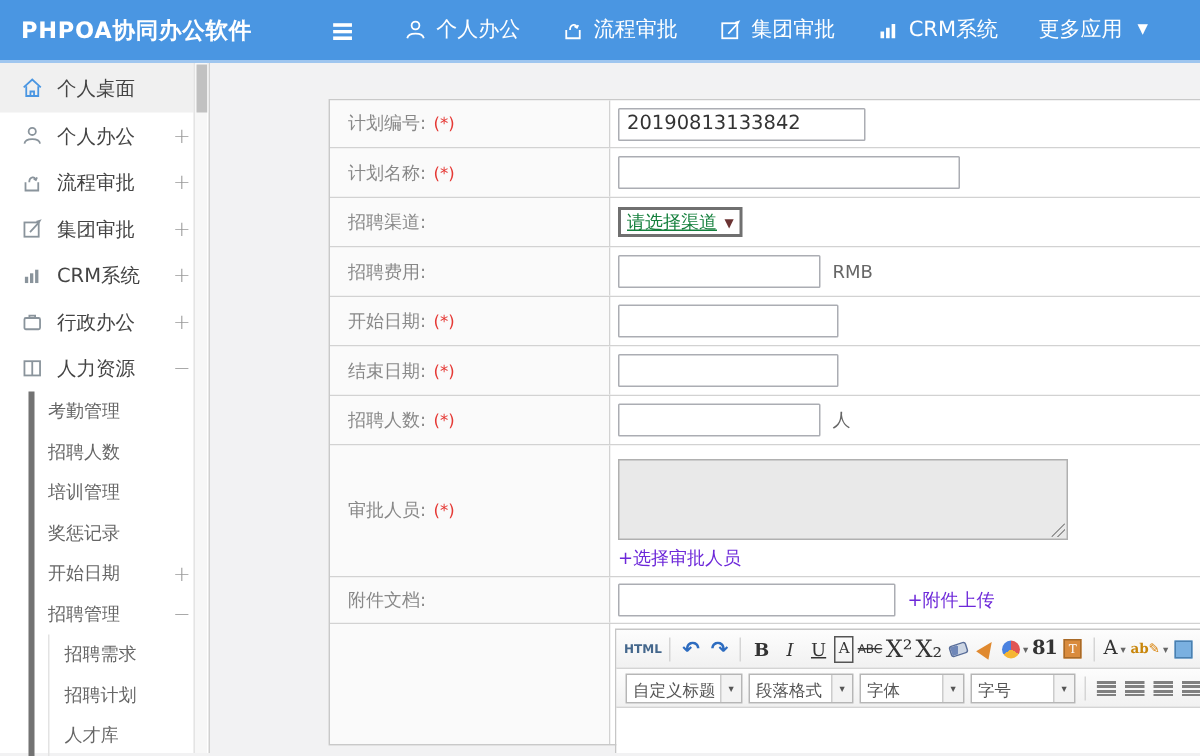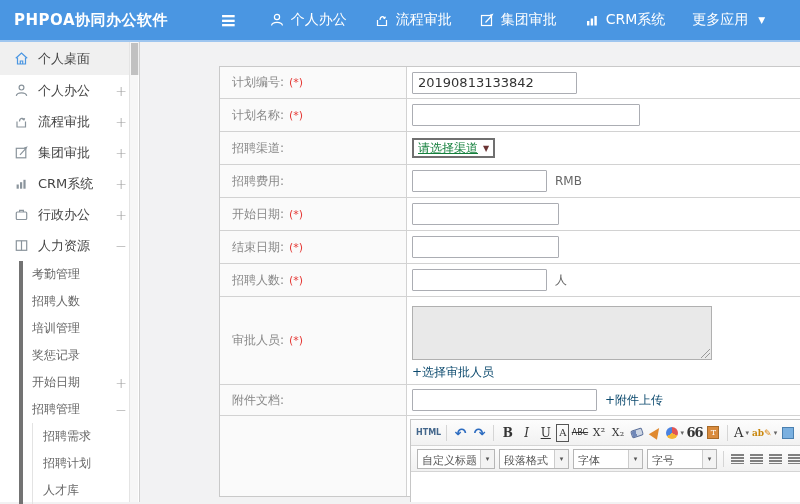--- a/index.html
+++ b/index.html
@@ -56,38 +56,38 @@
   .plan-no { font-size:14px; }
   .suffix { font-size:12px; color:#666; }
   .channel-select { display:inline-flex; align-items:center; border:2px solid #707070; background:#fff;
                     height:20px; padding:0 4px; cursor:pointer; }
   .channel-select .sel-text { font-size:12px; color:#15803d; text-decoration:underline; }
   .channel-select .sel-arrow { font-size:8px; color:#6b3333; margin-left:5px; }
   .col { flex-direction:column; align-items:flex-start; justify-content:flex-start; padding-top:9px; gap:4px; }
   .approver-box { width:300px; height:54px; background:#e9e9e9; border:1px solid #b0b0b0; position:relative; }
   .resize-handle { position:absolute; right:1px; bottom:1px; width:9px; height:9px;
        background:linear-gradient(135deg,transparent 48%,#999 48%,#999 55%,transparent 55%,transparent 68%,#999 68%,#999 75%,transparent 75%); }
-  a.blue-link { font-size:12px; color:#0c4a6e; text-decoration:none; cursor:pointer; }
+  a.blue-link { font-size:12px; color:#6d28d9; text-decoration:none; cursor:pointer; }
 
   
   .editor-cell { padding:3px; align-items:flex-start; }
   .editor { width:446px; border:1px solid #c6c6c6; }
   .tb-row { height:26px; display:flex; align-items:center; padding:0 4px; white-space:nowrap; overflow:hidden;
             background:linear-gradient(#fdfdfd,#f1f1f1); border-bottom:1px solid #d4d4d4; }
   .edit-area { height:40px; background:#fff; }
   .tbtn { display:inline-flex; align-items:center; justify-content:center; min-width:17px; height:18px;
           margin:0 1px; font-size:12px; color:#333; cursor:pointer; font-family:"DejaVu Serif","Liberation Serif",serif; }
   .tbtn.sans { font-family:"DejaVu Sans","Liberation Sans",sans-serif; }
   .sep { width:1px; height:16px; background:#d5d5d5; margin:0 4px; flex:none; }
   .html-btn { font-size:8px; font-weight:bold; color:#44678c; letter-spacing:0; }
   .arrow-btn { color:#2d6cc0; font-weight:bold; font-size:14px; }
   .b-b{font-weight:bold}.b-i{font-style:italic}.b-u{text-decoration:underline}
   .boxa { border:1px solid #555; font-size:10px; line-height:11px; padding:0 2px; min-width:0; }
   .strike { font-size:8px; text-decoration:line-through; letter-spacing:0; }
-  .supsub { font-size:11px; }
+  .supsub { font-size:16px; }
   .eraser { width:12px; height:8px; background:linear-gradient(105deg,#6f87b8 45%,#cdd6e4 45%);
             border:1px solid #5a6f9a; border-radius:2px; transform:rotate(-18deg); }
   .brush { width:0; height:0; border-left:5px solid transparent; border-right:5px solid transparent;
            border-bottom:11px solid #e0892f; transform:rotate(35deg); }
   .palette { width:12px; height:12px; border-radius:50%;
              background:conic-gradient(#e05555 0 33%,#f5b534 33% 66%,#4a82e0 66% 100%); }
   .quote66 { font-weight:bold; font-size:13px; letter-spacing:-1px; color:#333; }
   .clipT { width:12px; height:13px; background:#d98b3d; border:1px solid #a86a28; color:#fff;
            font-size:8px; display:flex; align-items:center; justify-content:center; }
   .dd-arrow { font-size:7px; color:#666; margin-left:2px; }
@@ -390,21 +390,21 @@
               <span class="tbtn">
                   <span class="eraser"></span>
                 </span>
               <span class="tbtn">
                   <span class="brush"></span>
                 </span>
               <span class="tbtn">
                   <span class="palette"></span>
                   <span class="dd-arrow">▾</span>
                 </span>
-              <span class="tbtn quote66">66</span>
+              <span class="tbtn quote66">81</span>
               <span class="tbtn">
                   <span class="clipT sans">T</span>
                 </span>
               <span class="sep"></span>
               <span class="tbtn fontA">
                   <span>A</span>
                   <span class="dd-arrow">▾</span>
                 </span>
               <span class="tbtn">
                   <span class="hl-ab sans">ab</span>

